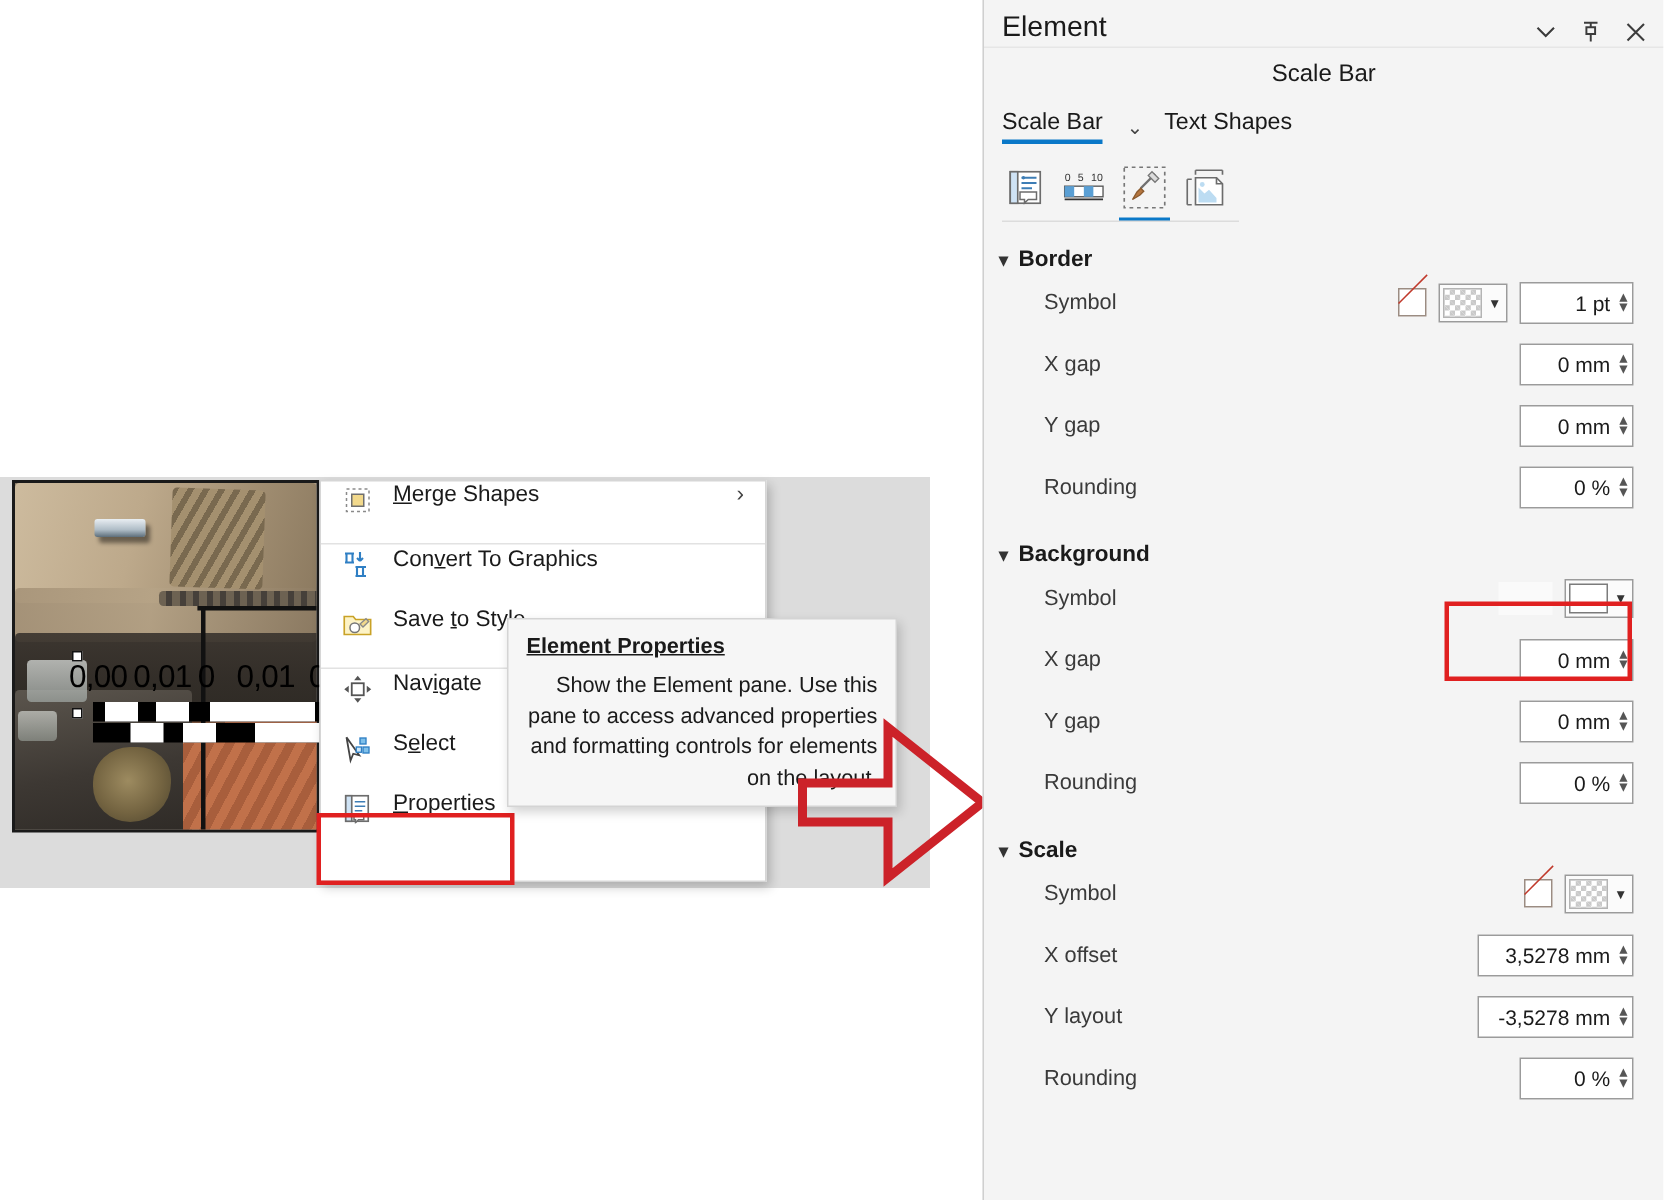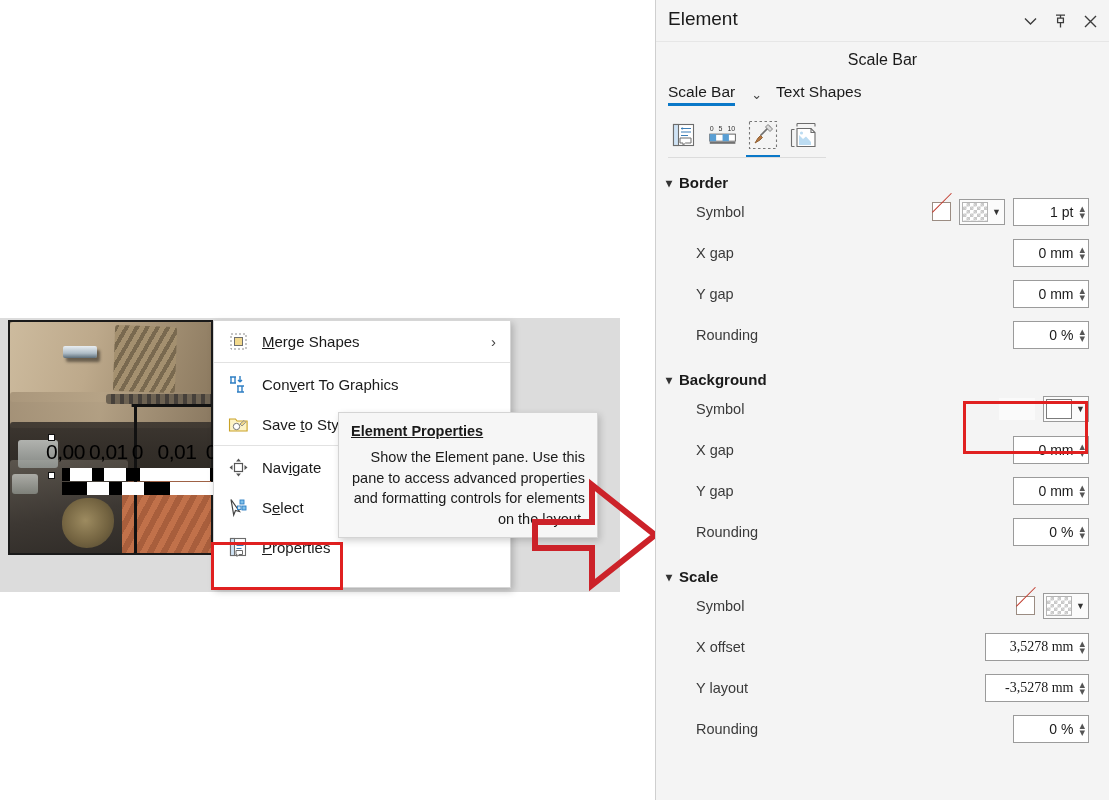--- a/index.html
+++ b/index.html
@@ -97,21 +97,21 @@
   .sb-row.bot { top: 14px; }
   .sb-tick { position: absolute; height: 13px; background: #fff; }
 
   
   .ctx-menu {
     position: absolute; left: 213px; top: 320px; width: 298px; height: 268px;
     background: #ffffff; border: 1px solid #d6d6d6;
     box-shadow: 2px 3px 7px rgba(0,0,0,.22);
   }
   .ctx-item {
-    position: relative; display: flex; align-items: center;
+    position: relative; display: flex; align-items: flex-start;
     height: 40px; padding-left: 10px; font-size: 15px; color: #1a1a1a;
     cursor: default;
     border-radius: 10px;
   }
   .ctx-item.disabled { color: #9a9a9a; }
   .ctx-icon { width: 28px; height: 24px; flex: 0 0 28px; margin-right: 10px;
     display: flex; align-items: center; justify-content: center; }
   .ctx-sep { height: 1px; background: #e2e2e2; margin: 1px 0; }
   .ctx-arrow { position: absolute; right: 14px; font-size: 15px; color: #444; }
   .uline { text-decoration: underline; }
@@ -135,21 +135,21 @@
 
   
   .red-arrow { position: absolute; left: 530px; top: 460px; width: 130px; height: 150px; }
 
   
   .pane {
     position: absolute; left: 655px; top: 0; width: 454px; height: 800px;
     background: #f4f4f4; border-left: 1px solid #cfcfcf;
   }
   .pane-head {
-    position: relative; height: 42px; border-bottom: 1px solid #e6e6e6;
+    position: relative; height: 32px; border-bottom: 1px solid #e6e6e6;
   }
   .pane-title {
     position: absolute; left: 12px; top: 8px; font-size: 19px; color: #1a1a1a;
   }
   .hdr-btns { position: absolute; right: 10px; top: 12px; display: flex; gap: 12px; }
   .hdr-btn { width: 18px; height: 18px; display: flex; align-items: center;
     justify-content: center; color: #3c3c3c; cursor: default; }
 
   .pane-subtitle {
     text-align: center; font-size: 16px; color: #1a1a1a; margin-top: 9px;
@@ -193,21 +193,21 @@
   }
   .prop-label { position: absolute; left: 40px; font-size: 14.5px; color: #3a3a3a; }
 
   .ctl-right { position: absolute; right: 20px; display: flex; align-items: center; gap: 8px; }
 
   .spin {
     width: 76px; height: 28px; background: #fff; border: 1px solid #9b9b9b;
     display: flex; align-items: center; justify-content: flex-end;
     padding-right: 3px; font-size: 14px; color: #1a1a1a;
   }
-  .spin.wide { width: 104px; font-family: Liberation Serif, serif; }
+  .spin.wide { width: 104px; }
   .spin .val { margin-right: 6px; }
   .spin-arrows { display: flex; flex-direction: column; line-height: 7px;
     font-size: 11px; color: #555; }
 
   .nofill {
     width: 19px; height: 19px; border: 1px solid #9b8c82; background: #fff;
     position: relative;
   }
   .nofill::after {
     content: ""; position: absolute; left: -1px; top: 50%; width: 27px; height: 1px;

